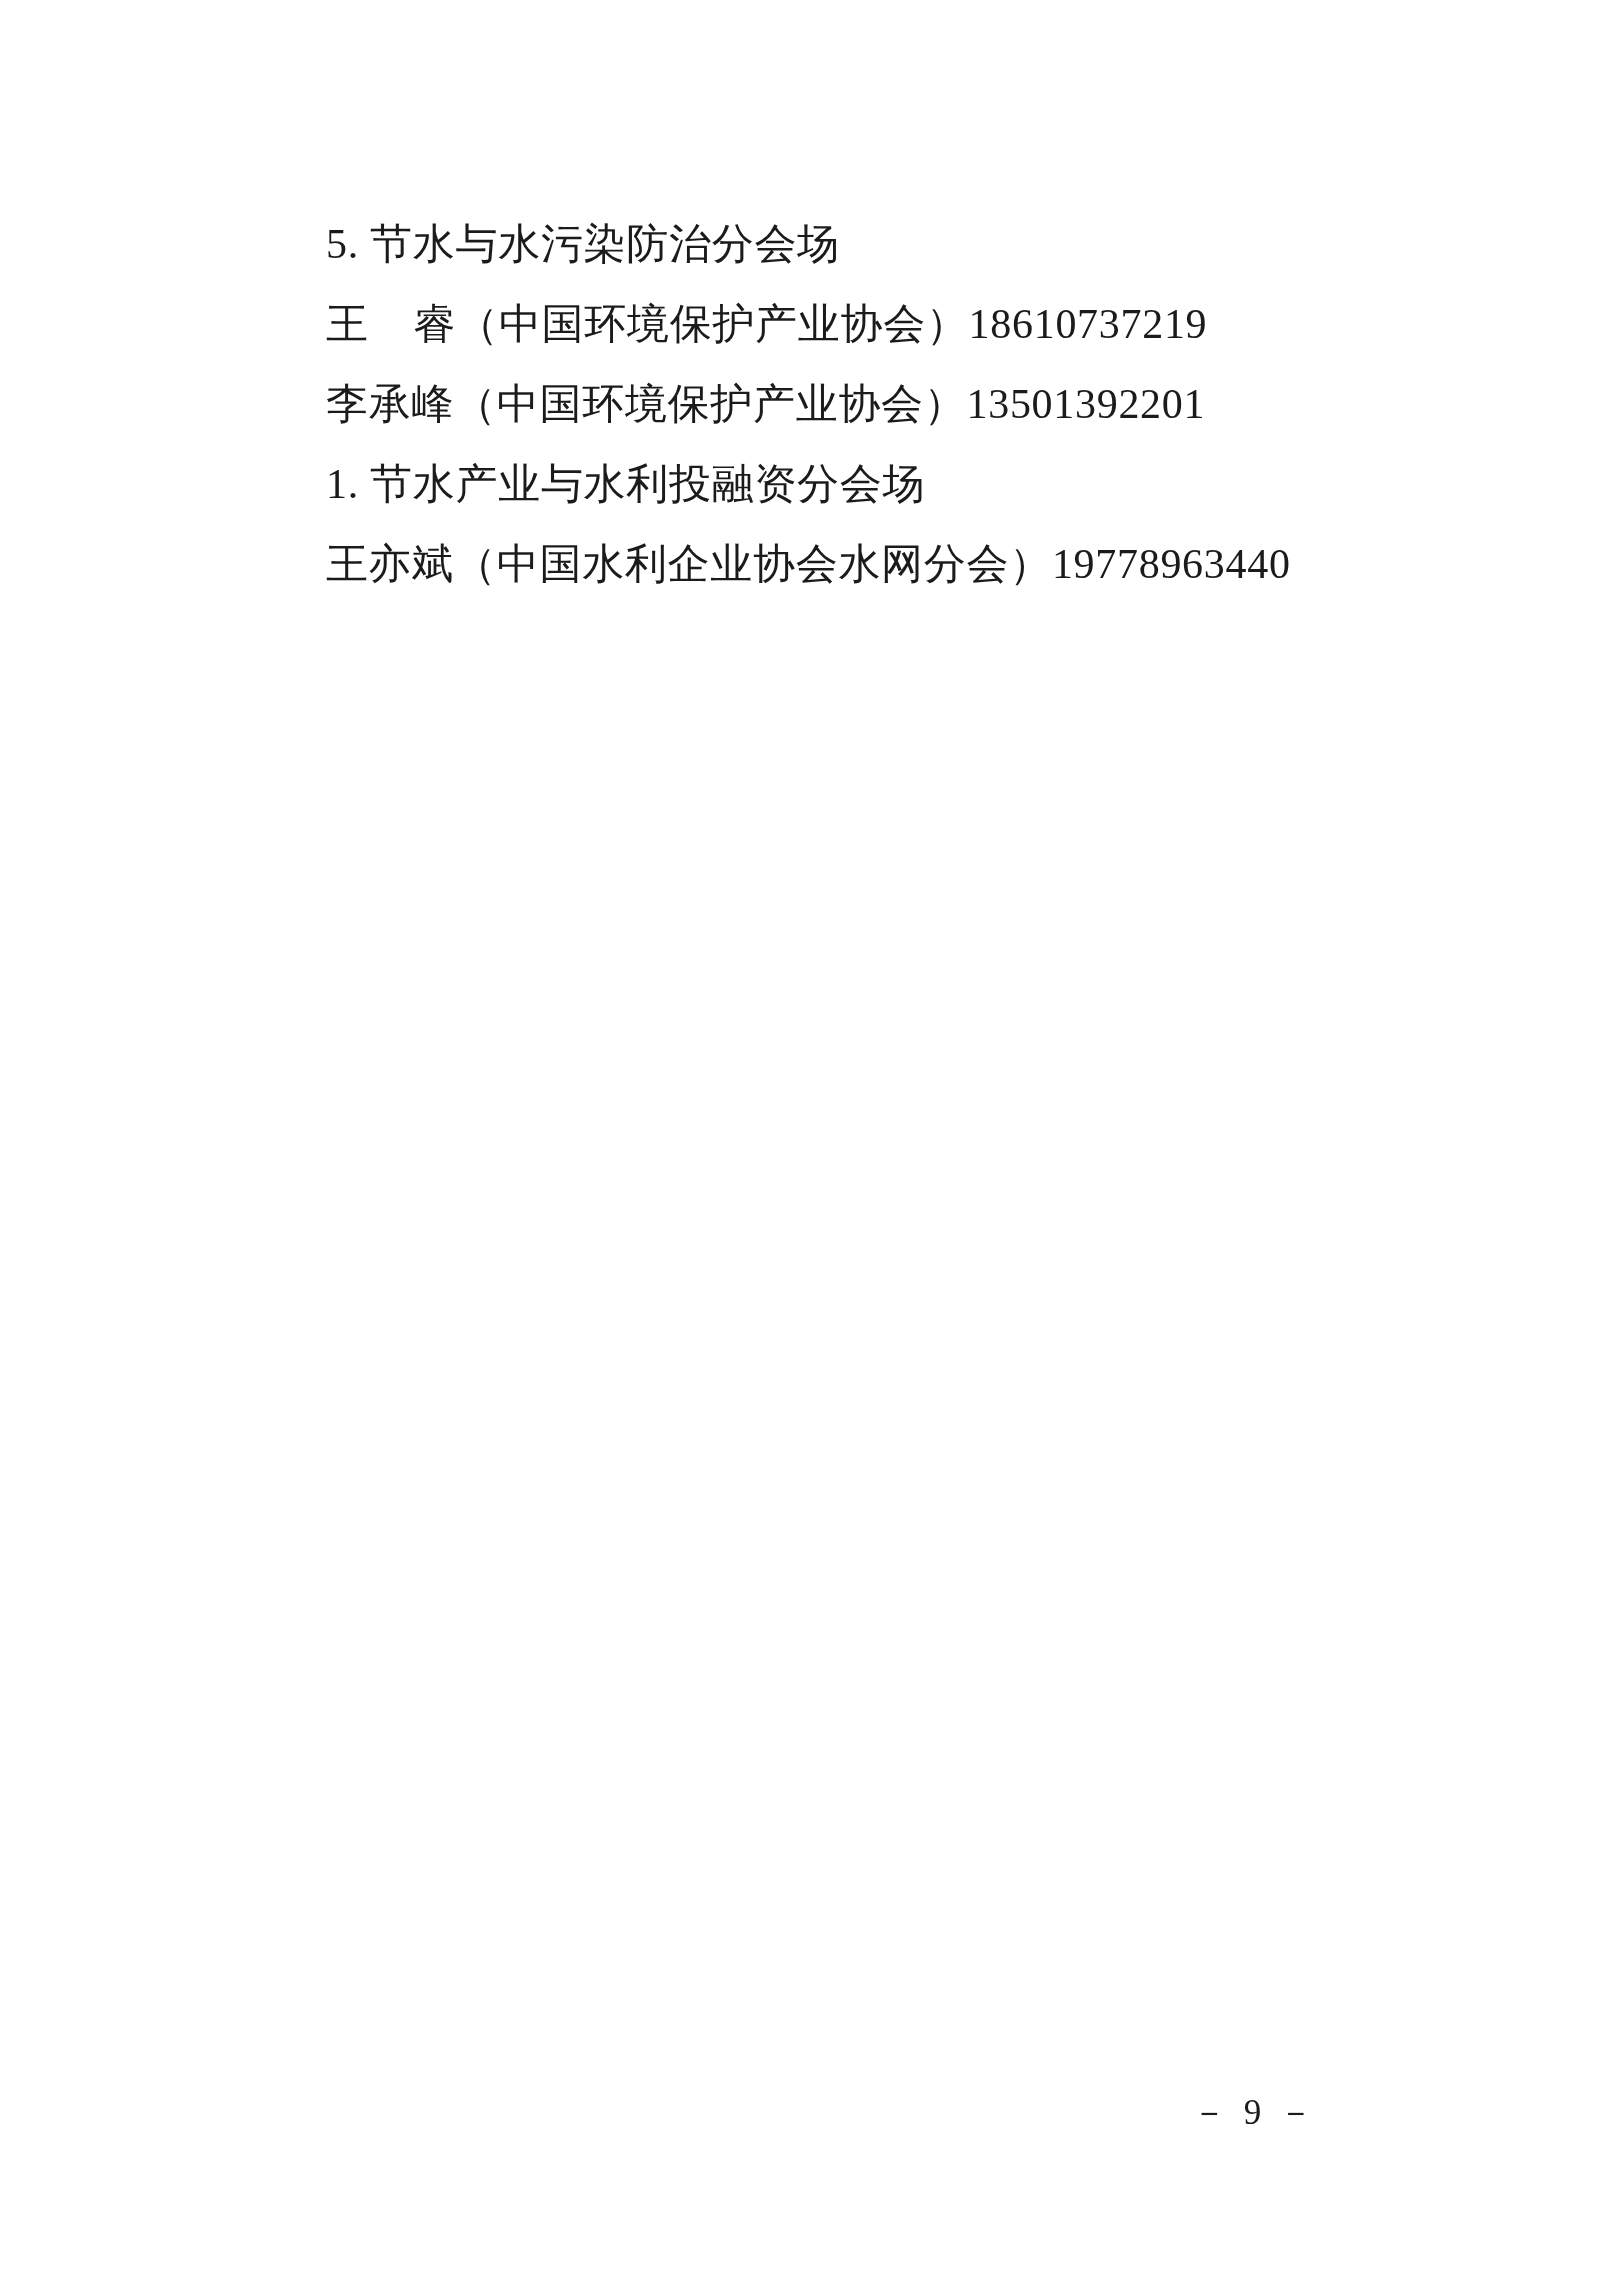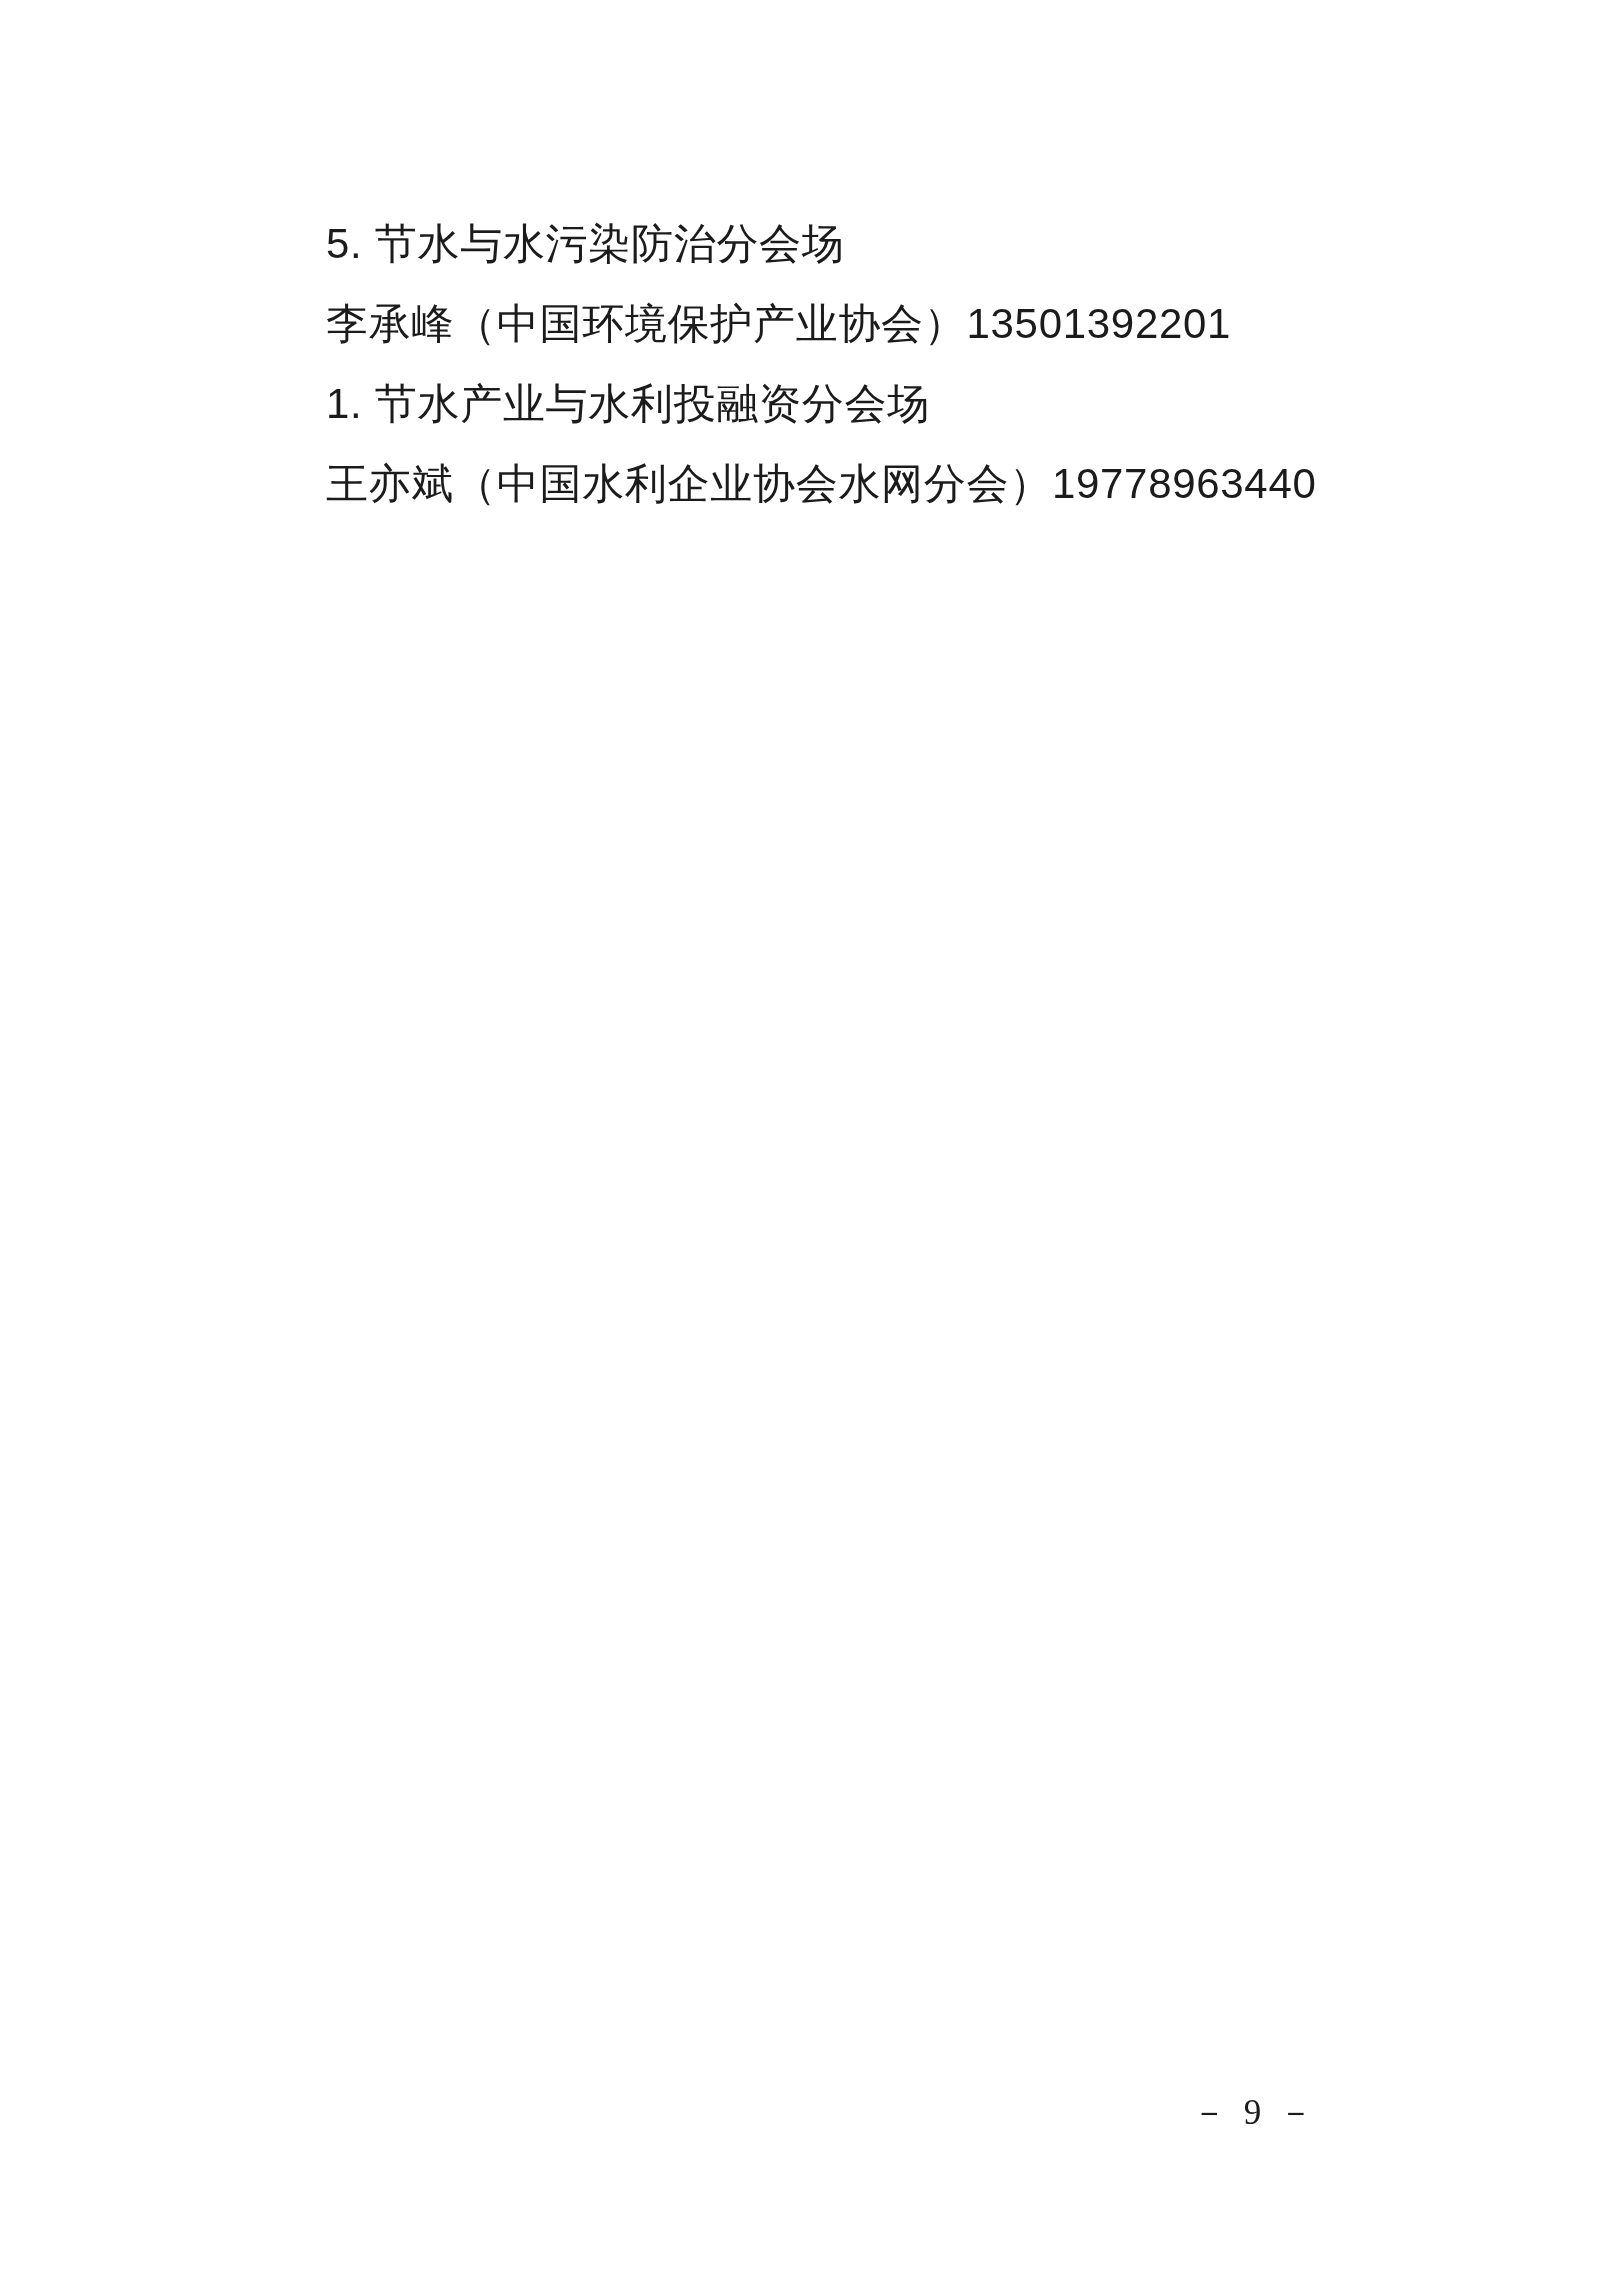--- a/index.html
+++ b/index.html
@@ -25,21 +25,21 @@
     left: 326px;
     top: 204px;
     width: 1022px;
   }
   .line {
     font-size: 42px;
     line-height: 80px;
     letter-spacing: 0.7px;
     white-space: pre;
     color: #1b1b1b;
-    font-family: Liberation Sans, sans-serif;
+    font-family: Liberation Serif, serif;
   }
   .footer {
     position: absolute;
     left: 0;
     top: 2089px;
     width: 1623px;
     text-align: center;
     padding-right: 0;
     box-sizing: border-box;
   }
@@ -53,20 +53,21 @@
     white-space: pre;
   }
 </style>
 </head>
 <body>
 
 <div class="page">
 
   <div class="content">
     <div class="line">5. 节水与水污染防治分会场</div>
+    <div class="line">王    睿（中国环境保护产业协会）18610737219</div>
     <div class="line">李承峰（中国环境保护产业协会）13501392201</div>
     <div class="line">1. 节水产业与水利投融资分会场</div>
     <div class="line">王亦斌（中国水利企业协会水网分会）19778963440</div>
   </div>
 
   <div class="footer">
     <span class="page-number">－ 9 －</span>
   </div>
 
 </div>

